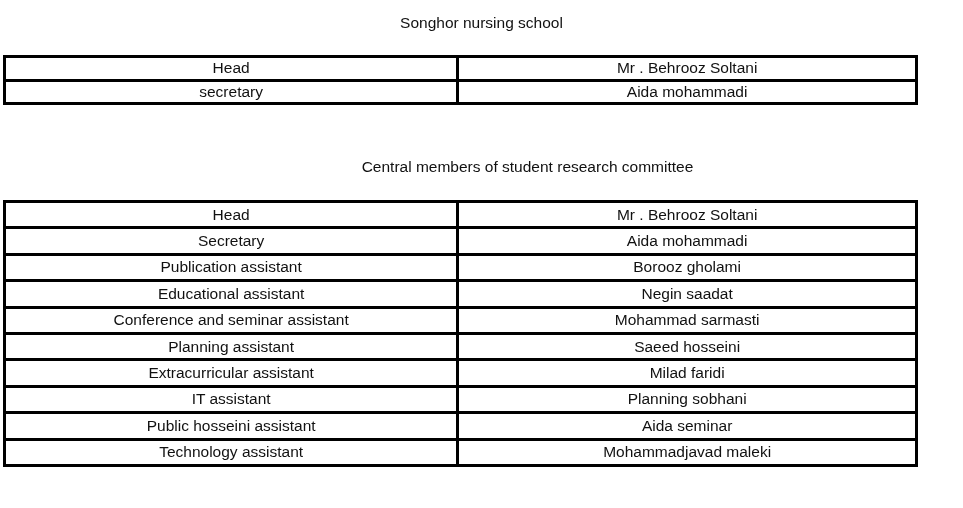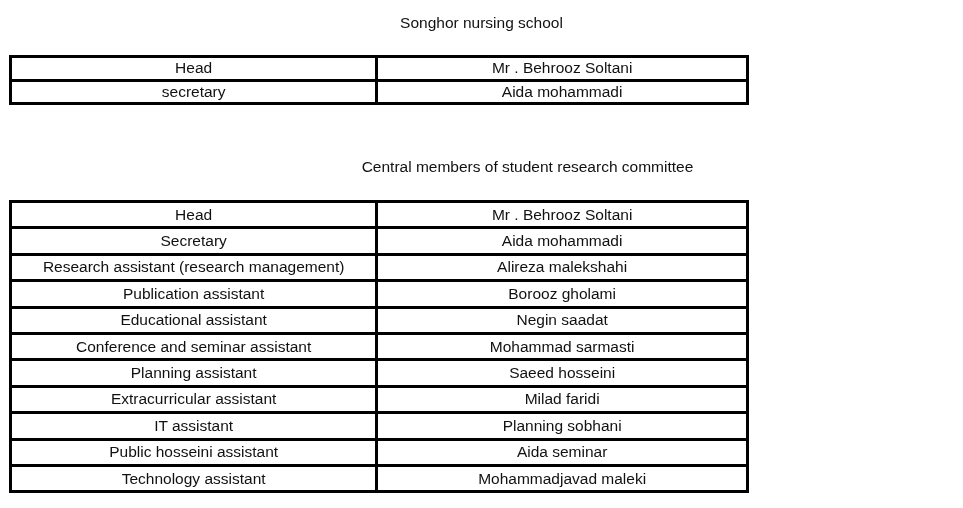--- a/index.html
+++ b/index.html
@@ -22,22 +22,22 @@
     width: 100%;
     text-align: center;
     font-size: 15.5px;
     line-height: 19px;
     color: #111111;
   }
   .title-school { top: 13px; }
   .title-committee { top: 157px; padding-left: 46px; }
   table.tbl {
     position: absolute;
-    left: 9px;
-    width: 740px;
+    left: 3px;
+    width: 915px;
     border-collapse: collapse;
     table-layout: fixed;
     background: #ffffff;
   }
   .tbl-school { top: 55px; }
   .tbl-committee { top: 200px; }
   table.tbl td {
     border: 3px solid #000000;
     text-align: center;
     vertical-align: middle;
@@ -86,24 +86,20 @@
     <tbody>
       <tr>
         <td>Head</td>
         <td>Mr . Behrooz Soltani</td>
       </tr>
       <tr>
         <td>Secretary</td>
         <td>Aida mohammadi</td>
       </tr>
       <tr>
-        <td>Research assistant (research management)</td>
-        <td>Alireza malekshahi</td>
-      </tr>
-      <tr>
         <td>Publication assistant</td>
         <td>Borooz gholami</td>
       </tr>
       <tr>
         <td>Educational assistant</td>
         <td>Negin saadat</td>
       </tr>
       <tr>
         <td>Conference and seminar assistant</td>
         <td>Mohammad sarmasti</td>

